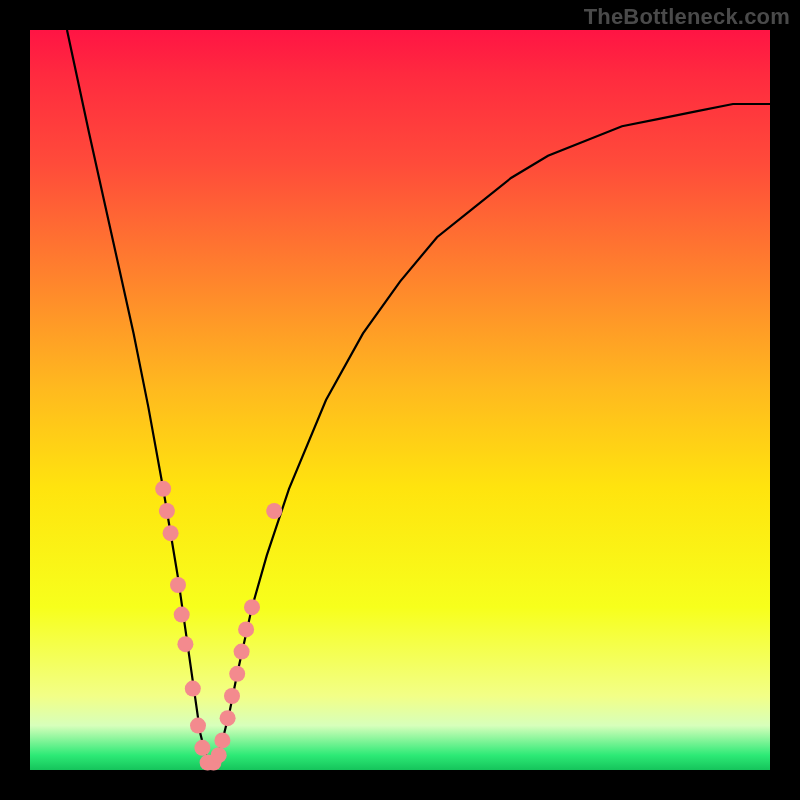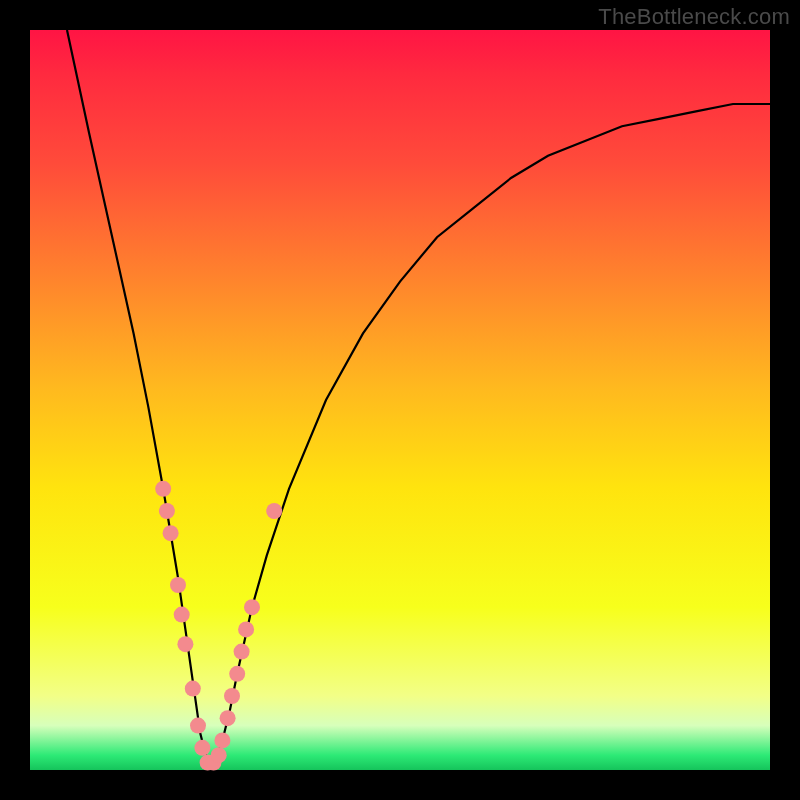--- a/index.html
+++ b/index.html
@@ -37,21 +37,21 @@
       #2dea76 98%,
       #15c45b 100%
     );
   }
   .watermark {
     position: absolute;
     top: 4px;
     right: 10px;
     color: #4a4a4a;
     font-size: 22px;
-    font-weight: 400;
+    font-weight: 700;
     letter-spacing: 0.2px;
     user-select: none;
   }
   svg.overlay {
     position: absolute;
     left: 0;
     top: 0;
     width: 740px;
     height: 740px;
     overflow: visible;

